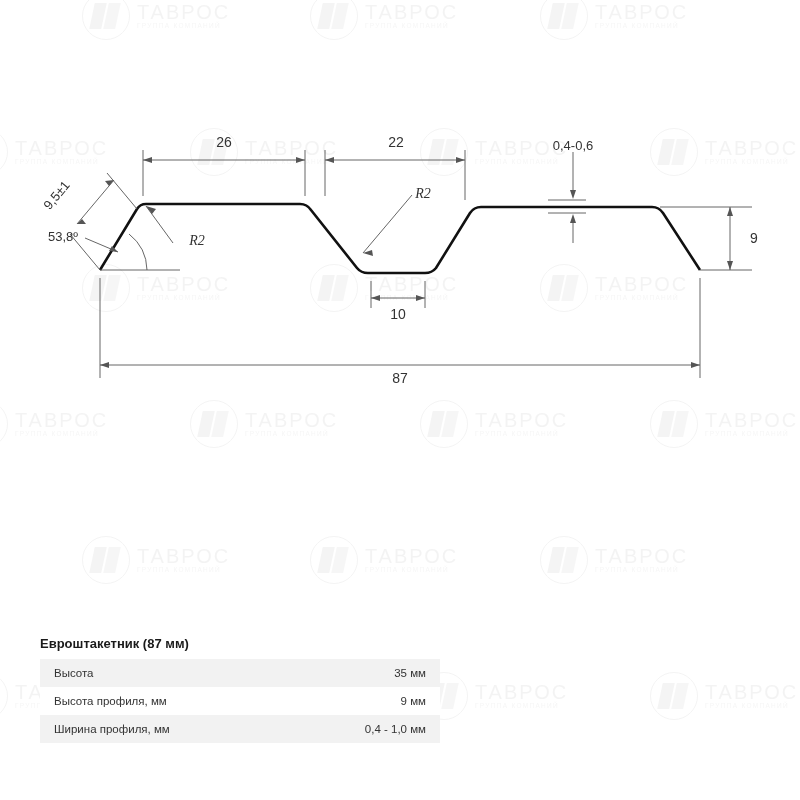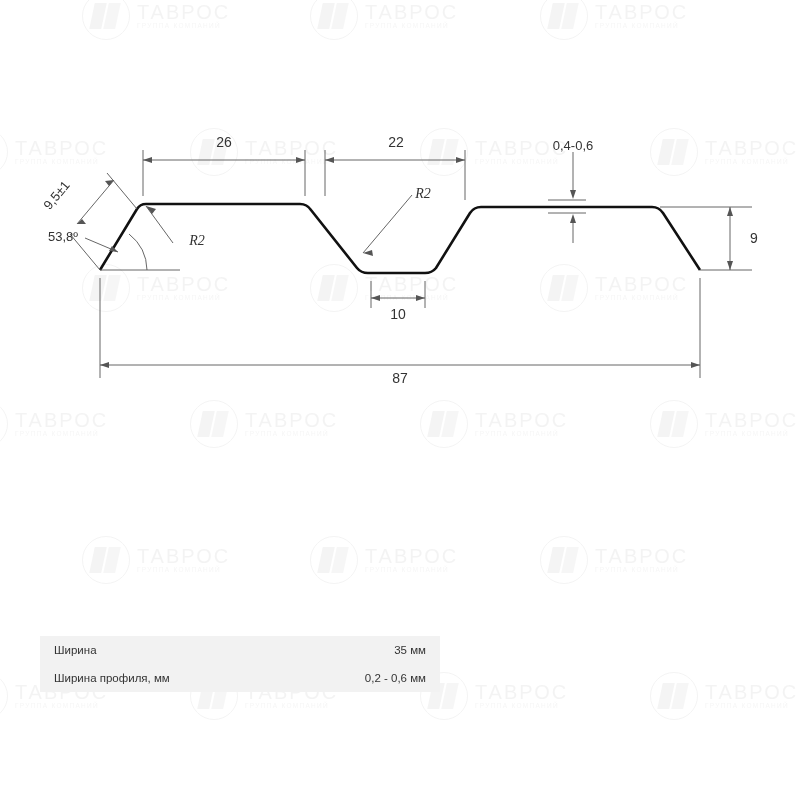--- a/index.html
+++ b/index.html
@@ -367,24 +367,29 @@
 
     <g stroke="#555555" stroke-width="0.9" fill="none">
       <line x1="363" y1="253" x2="412" y2="195"></line>
       <path d="M 363 253 L 372 250 L 373 256 Z" fill="#555555" stroke="none"></path>
     </g>
     <text x="423" y="198" text-anchor="middle" font-size="14" font-style="italic" fill="#333333" font-family="Liberation Serif, serif">R2</text>
 
   </svg>
 
   <div id="spec">
+    <div id="spec-title">Евроштакетник (87 мм)</div>
 
     <div class="spec-row odd">
-      <div class="spec-label">Ширина</div>
+      <div class="spec-label">Высота</div>
       <div class="spec-value">35 мм</div>
+    </div>
+    <div class="spec-row even">
+      <div class="spec-label">Высота профиля, мм</div>
+      <div class="spec-value">9 мм</div>
     </div>
     <div class="spec-row odd">
       <div class="spec-label">Ширина профиля, мм</div>
-      <div class="spec-value">0,2 - 0,6 мм</div>
+      <div class="spec-value">0,4 - 1,0 мм</div>
     </div>
   </div>
 
 </div>
 
 </body></html>

